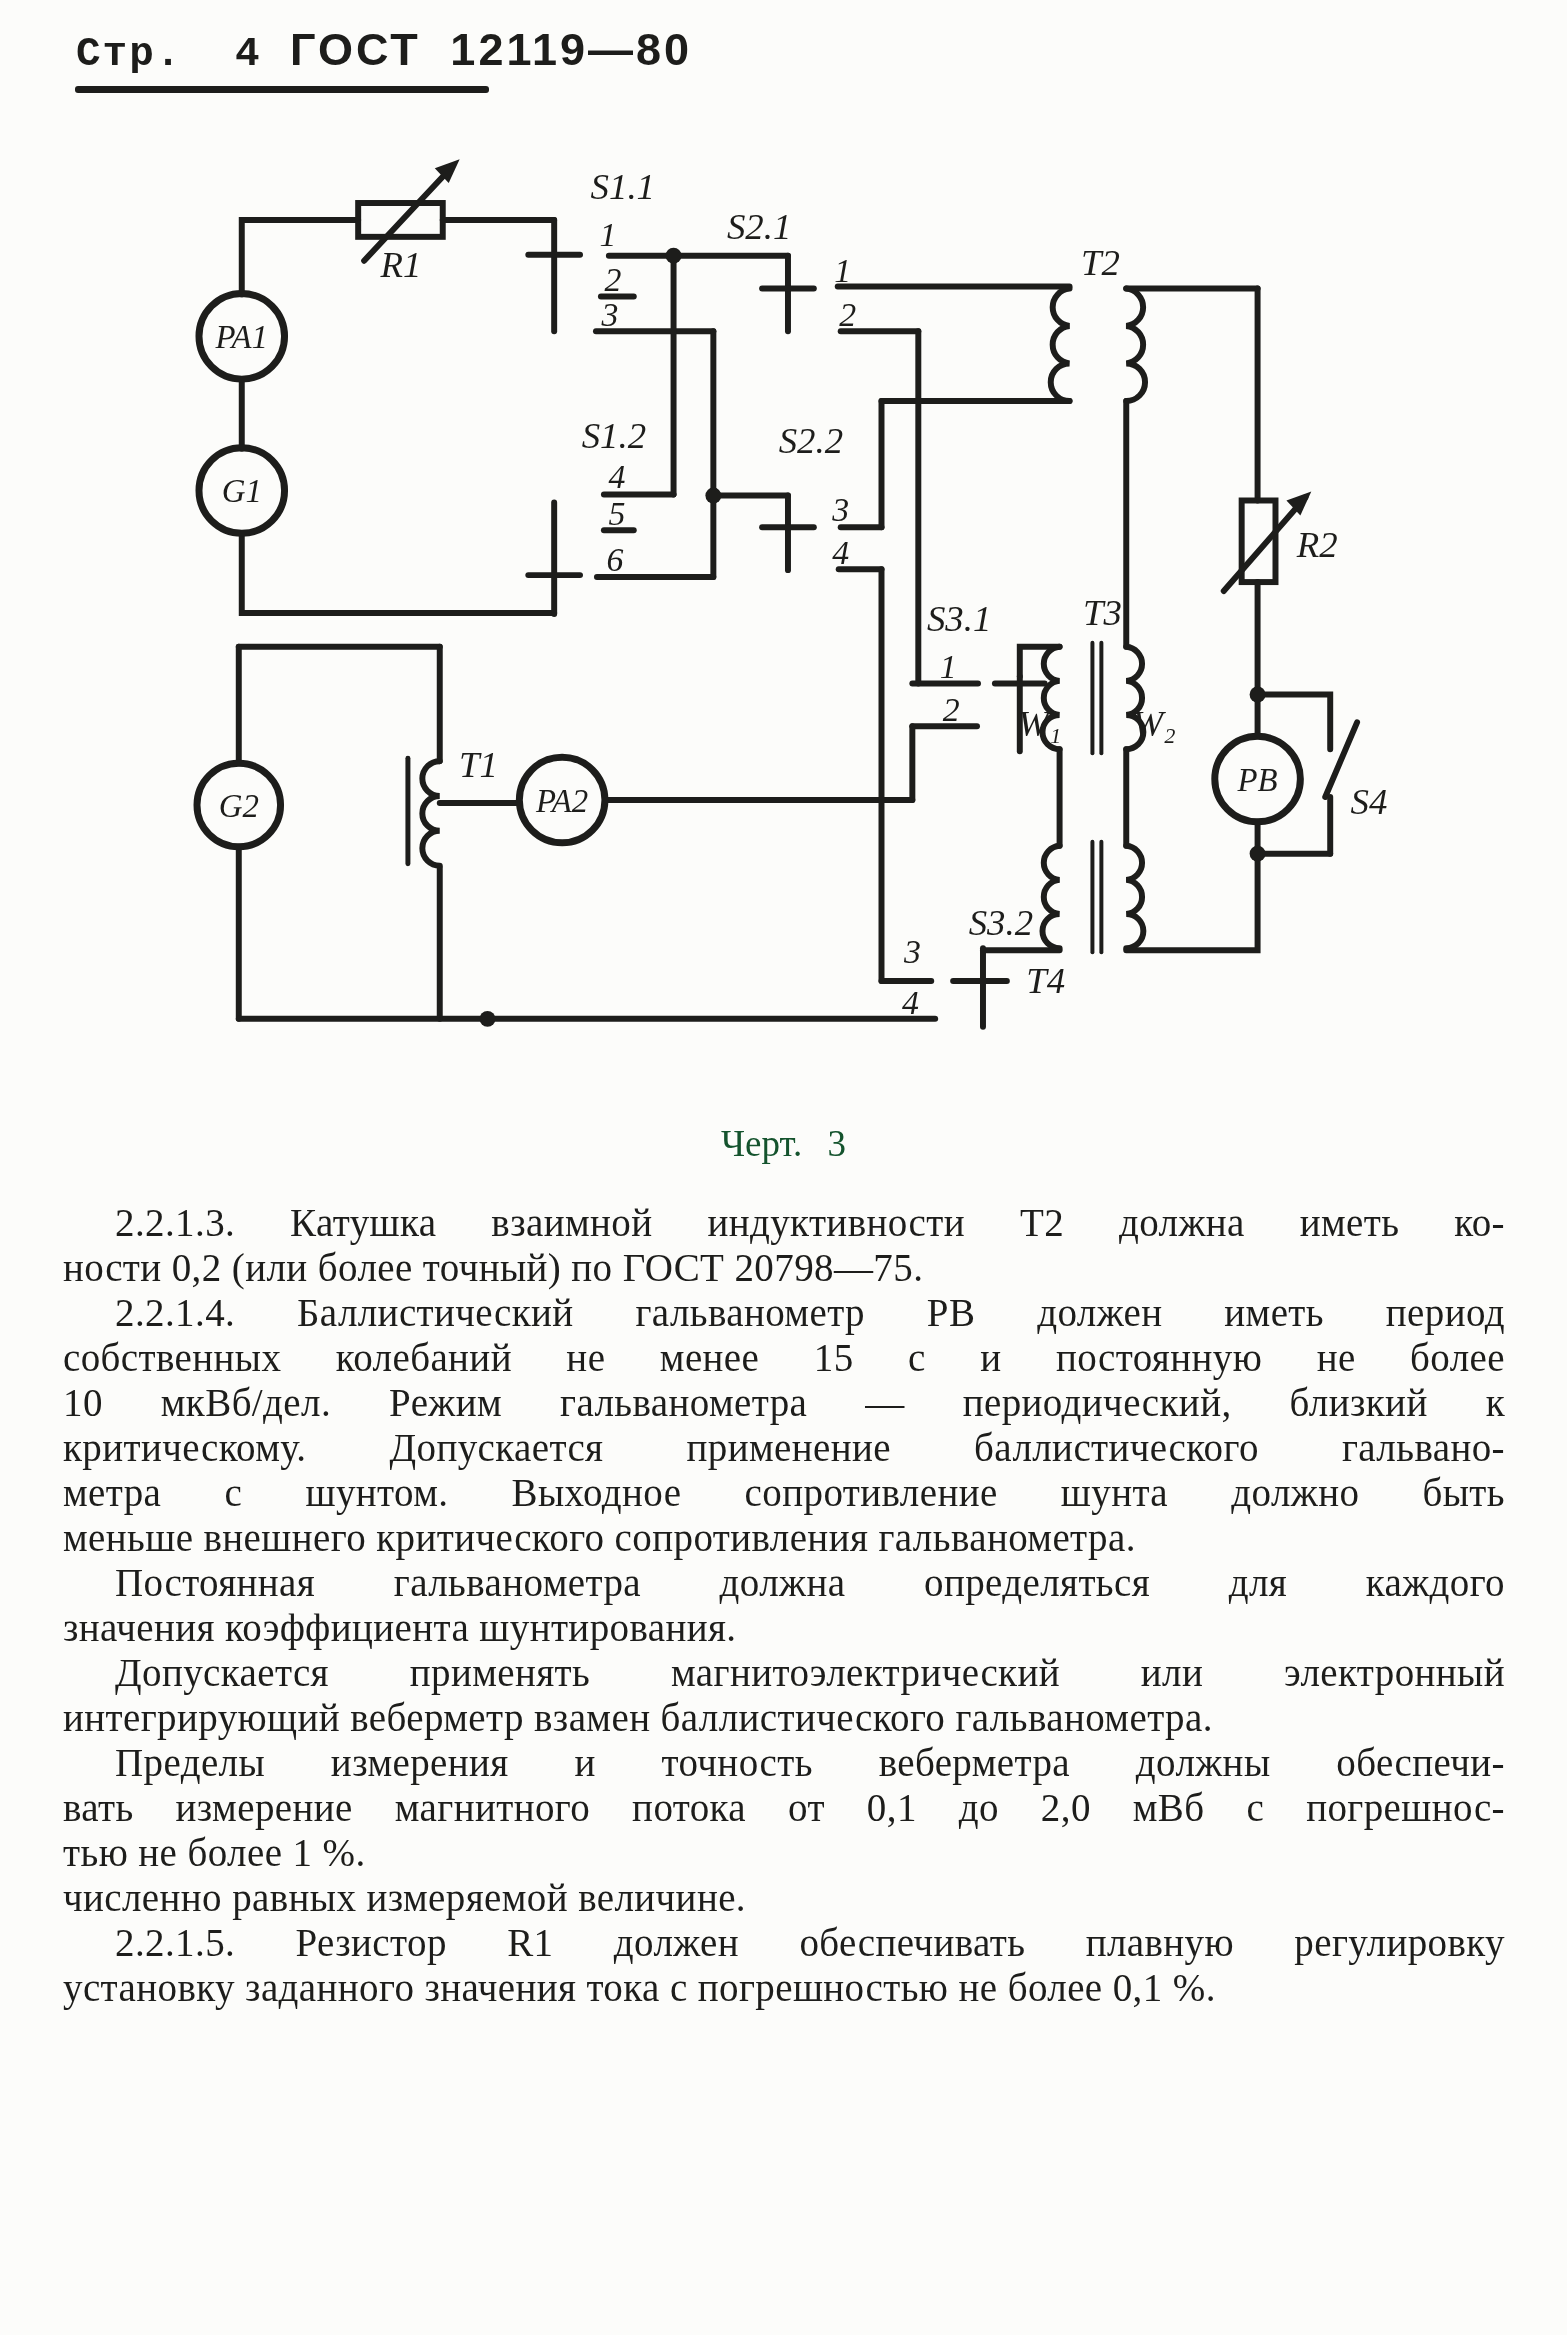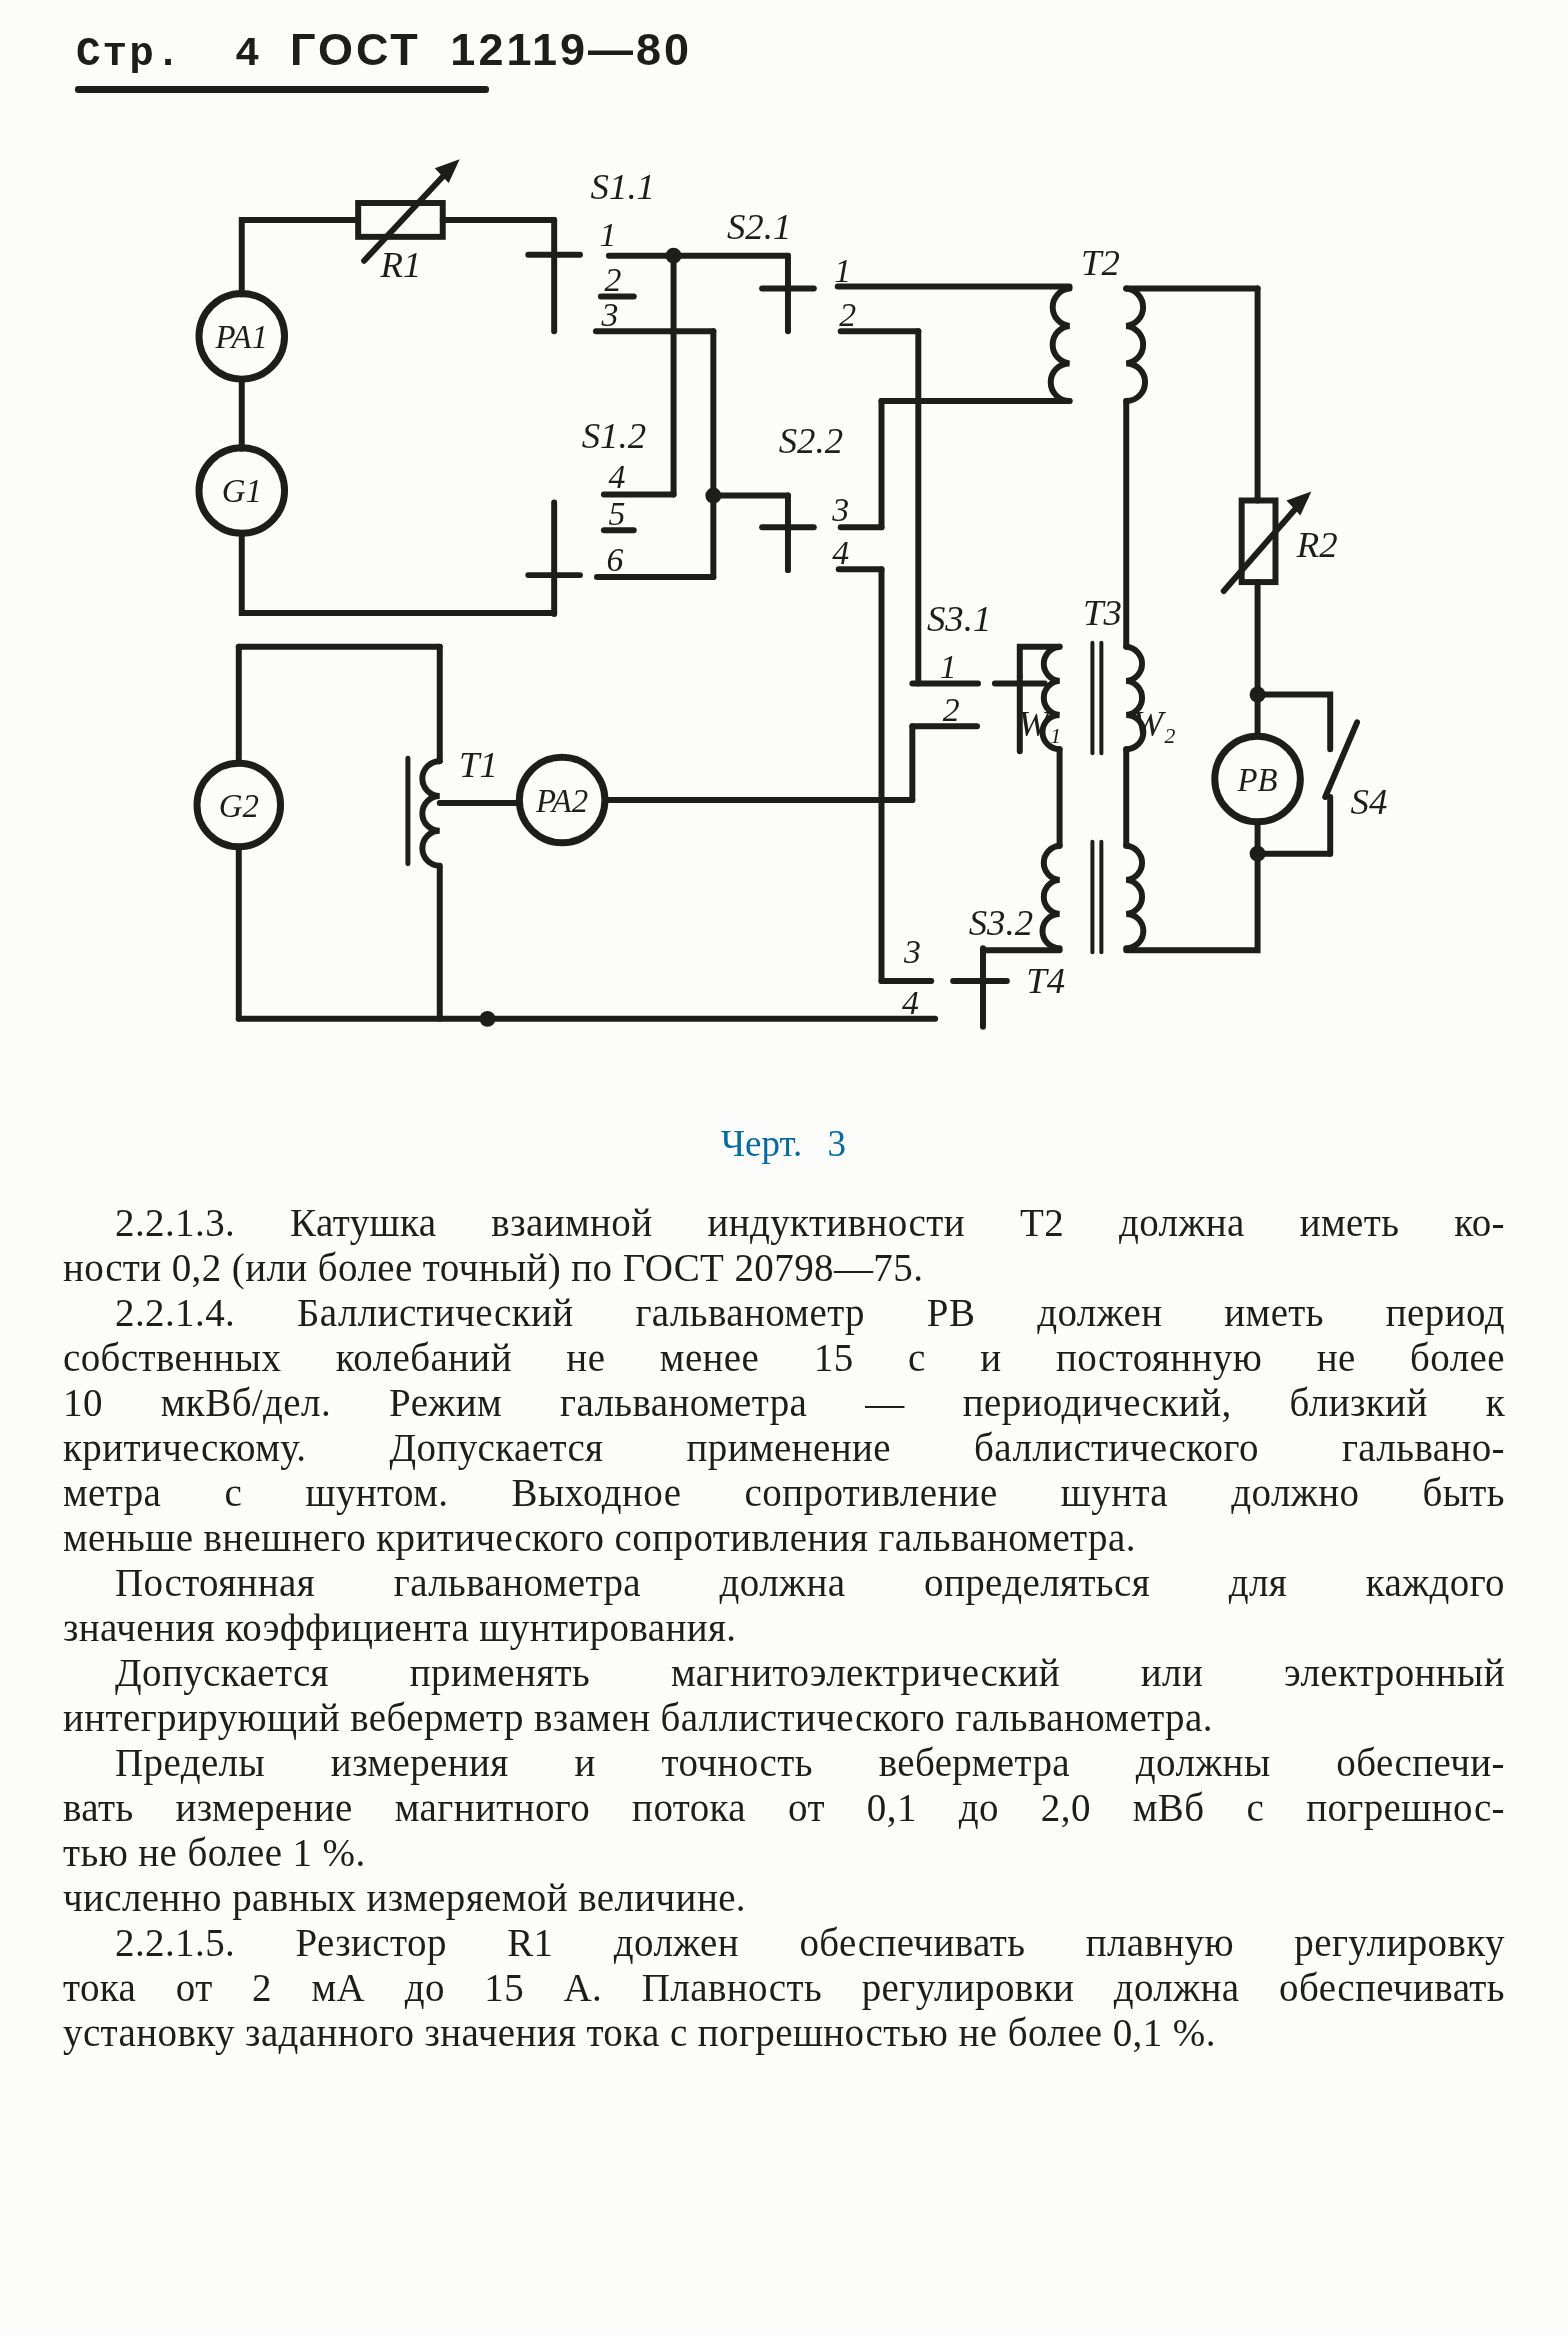--- a/index.html
+++ b/index.html
@@ -18,21 +18,21 @@
   #hdr .doc{display:inline-block;font-size:45px;margin-left:24px;letter-spacing:3px;word-spacing:14px;}
   #hdr-rule{position:absolute;left:75px;top:86px;width:414px;height:7px;background:#1d1d1b;border-radius:3px;}
   
   #fig{position:absolute;left:0;top:0;width:1567px;height:1194px;}
   #fig svg{display:block;}
   .lbl{font-family:"Liberation Serif", serif;font-style:italic;fill:#1d1d1b;}
   .comp{font-size:37px;}
   .dig{font-size:34px;}
   .meter{font-size:33px;}
   #cap{position:absolute;left:0;top:1122px;width:1567px;text-align:center;
-       font-size:37px;word-spacing:16px;color:#0369a1;}
+       font-size:37px;word-spacing:16px;color:#14532d;}
   
   #bodytext{
     position:absolute;left:63px;top:1200px;width:1442px;
     font-size:39px;line-height:45px;letter-spacing:0.4px;
   }
   .tline{text-align:justify;text-align-last:justify;white-space:normal;}
   .tline.plast{text-align-last:left;}
   .tline.first{text-indent:52px;}
 </style>
 </head>
@@ -244,18 +244,17 @@
       <div class="tline plast">меньше внешнего критического сопротивления гальванометра.</div>
       <div class="tline first">Постоянная гальванометра должна определяться для каждого</div>
       <div class="tline plast">значения коэффициента шунтирования.</div>
       <div class="tline first">Допускается применять магнитоэлектрический или электронный</div>
       <div class="tline plast">интегрирующий веберметр взамен баллистического гальванометра.</div>
       <div class="tline first">Пределы измерения и точность веберметра должны обеспечи-</div>
       <div class="tline">вать измерение магнитного потока от 0,1 до 2,0 мВб с погрешнос-</div>
       <div class="tline plast">тью не более 1 %.</div>
       <div class="tline plast">численно равных измеряемой величине.</div>
       <div class="tline first">2.2.1.5. Резистор R1 должен обеспечивать плавную регулировку</div>
-      <div class="tline">тока от 2 мА до 15 А. Плавность регулировки должна обеспечивать</div>
       <div class="tline plast">установку заданного значения тока с погрешностью не более 0,1 %.</div>
     </div>
 
 </div>
 
 
 </body></html>

